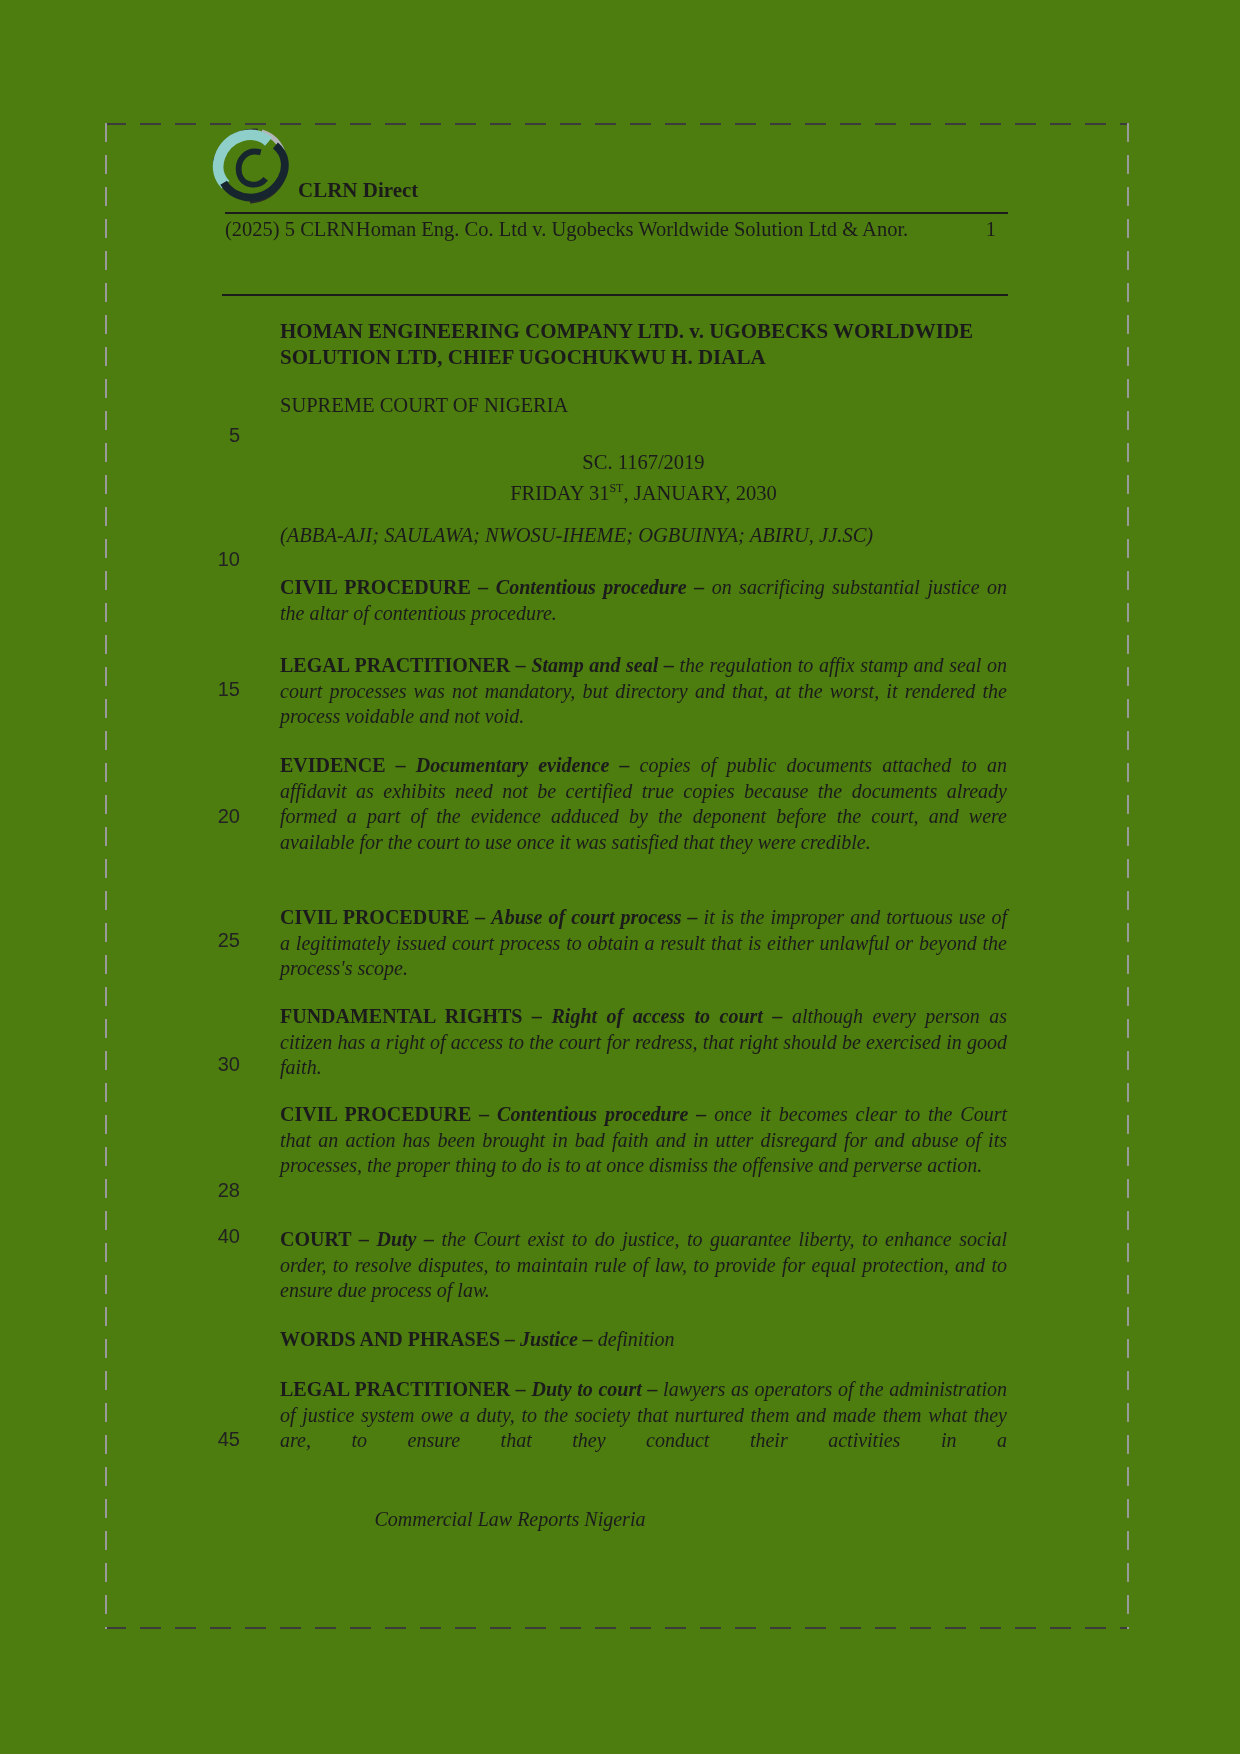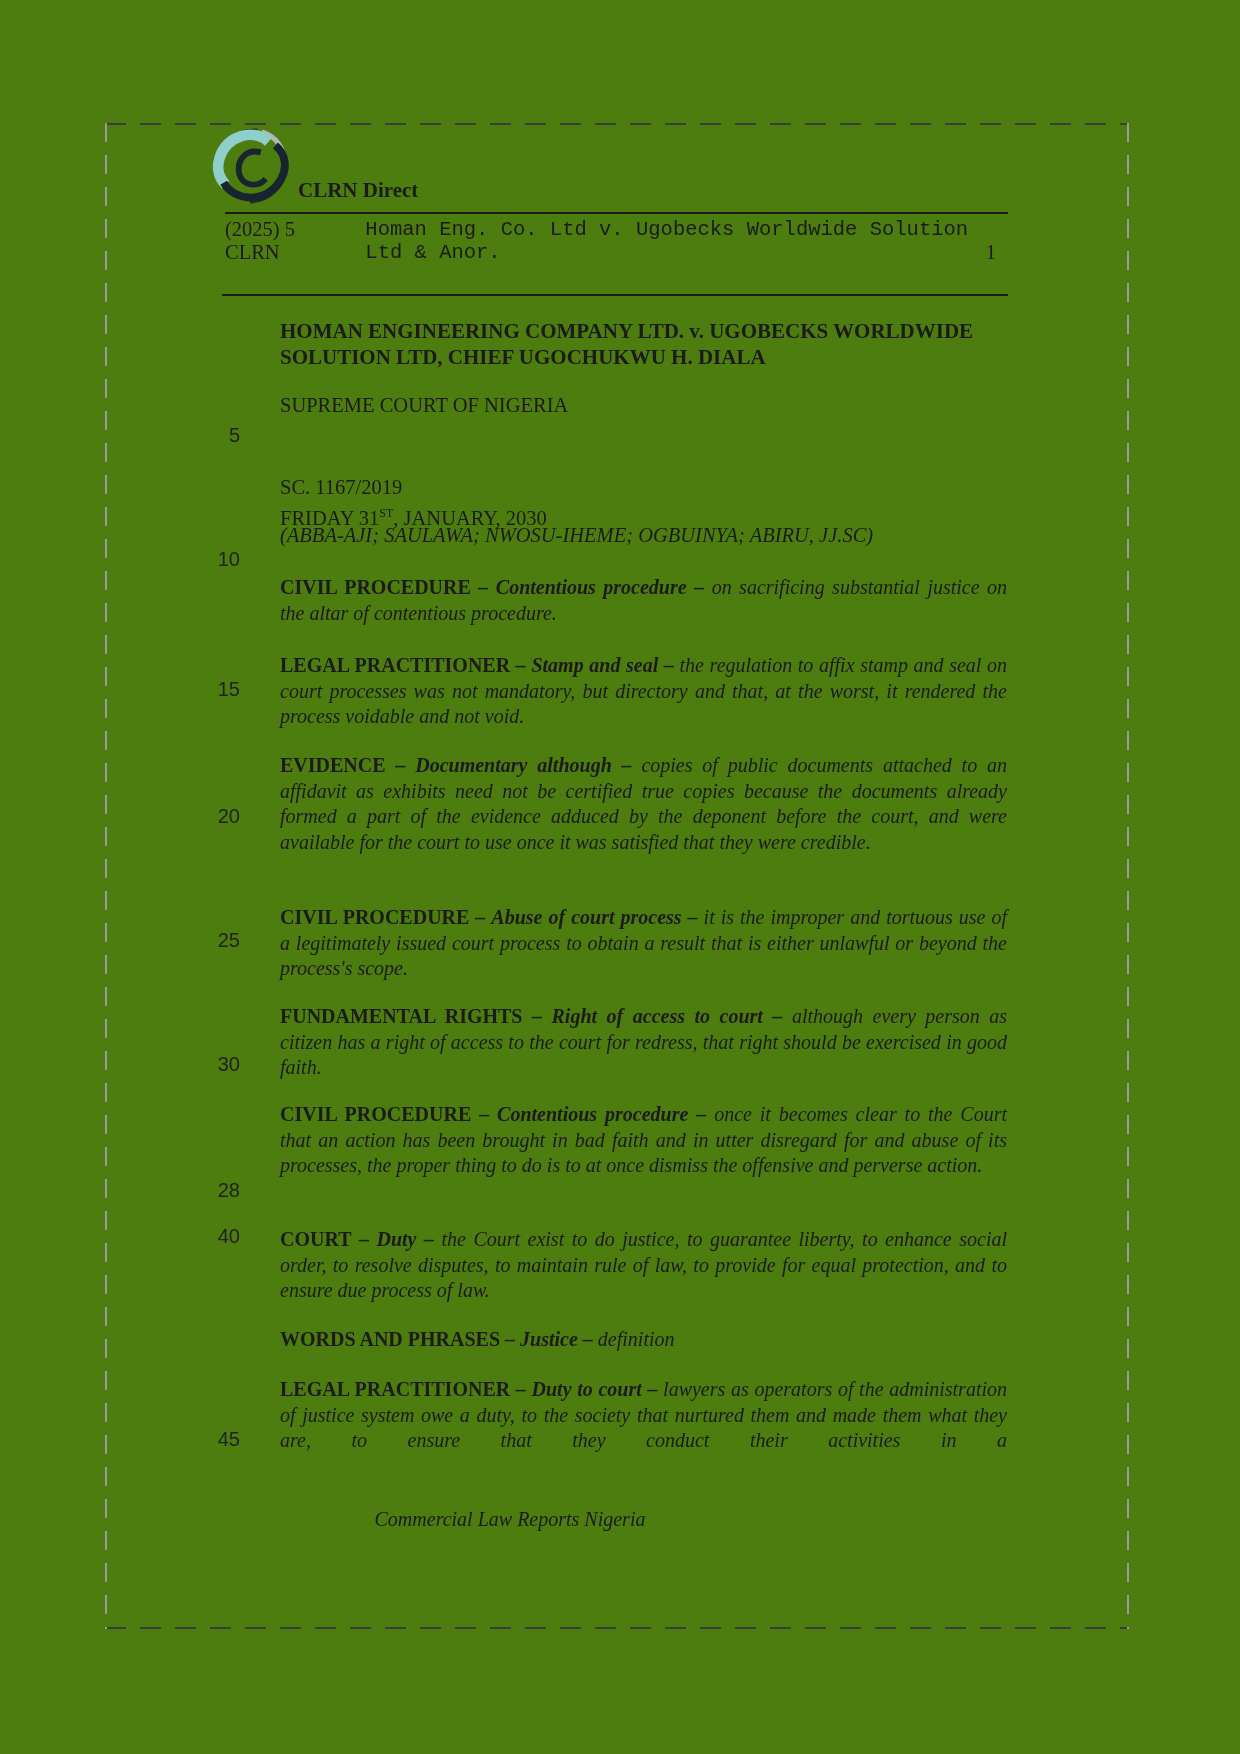--- a/index.html
+++ b/index.html
@@ -20,28 +20,28 @@
   .logo { position:absolute; left:206px; top:124px; width:90px; height:86px; }
 
   .brand { position:absolute; left:298px; top:178px; font-size:21px; font-weight:bold; }
 
   .rule { position:absolute; height:2px; background:#1c1c1c; }
   .rule-1 { left:225px; top:212px; width:783px; }
   .rule-2 { left:222px; top:294px; width:786px; }
 
   .runhead { position:absolute; left:225px; top:218px; width:783px;
     display:flex; align-items:flex-end; font-size:20.5px; }
-  .runhead .rh-title { margin-left:33px;font-family:Liberation Mono, monospace; }
+  .runhead .rh-title { margin-left:1px; }
   .runhead .rh-page  { margin-left:auto; margin-right:12px; }
 
   .case-title { position:absolute; left:280px; top:318px; width:727px;
     font-weight:bold; font-size:21px; line-height:26px; }
   .court-line { position:absolute; left:280px; top:394px; width:727px; font-size:20.5px; }
-  .case-ref   { position:absolute; left:280px; top:474px; width:727px;
-    text-align:left; font-size:20.5px; line-height:26px; }
+  .case-ref   { position:absolute; left:280px; top:449px; width:727px;
+    text-align:center; font-size:20.5px; line-height:26px; }
   .case-ref sup { font-size:12px; }
   .judges { position:absolute; left:280px; top:524px; width:727px;
     font-style:italic; font-size:20.5px; }
 
   .cw { position:absolute; left:280px; width:727px; margin:0;
     font-style:italic; font-size:20px; line-height:25.6px; text-align:justify; }
   .cw-topic { font-weight:bold; font-style:normal; }
   .cw-dash  { font-weight:bold; }
   .cw-sub   { font-weight:bold; }
   .cw-last  { text-align-last:justify; }
@@ -117,21 +117,21 @@
     <span class="cw-topic">LEGAL PRACTITIONER</span>
     <span class="cw-dash">–</span>
     <span class="cw-sub">Stamp and seal</span>
     <span class="cw-dash">–</span>
     <span class="cw-text">the regulation to affix stamp and seal on court processes was not mandatory, but directory and that, at the worst, it rendered the process voidable and not void.</span>
   </p>
 
   <p class="cw" style="top:753px">
     <span class="cw-topic">EVIDENCE</span>
     <span class="cw-dash">–</span>
-    <span class="cw-sub">Documentary although</span>
+    <span class="cw-sub">Documentary evidence</span>
     <span class="cw-dash">–</span>
     <span class="cw-text">copies of public documents attached to an affidavit as exhibits need not be certified true copies because the documents already formed a part of the evidence adduced by the deponent before the court, and were available for the court to use once it was satisfied that they were credible.</span>
   </p>
 
   <p class="cw" style="top:905px">
     <span class="cw-topic">CIVIL PROCEDURE</span>
     <span class="cw-dash">–</span>
     <span class="cw-sub">Abuse of court process</span>
     <span class="cw-dash">–</span>
     <span class="cw-text">it is the improper and tortuous use of a legitimately issued court process to obtain a result that is either unlawful or beyond the process's scope.</span>

